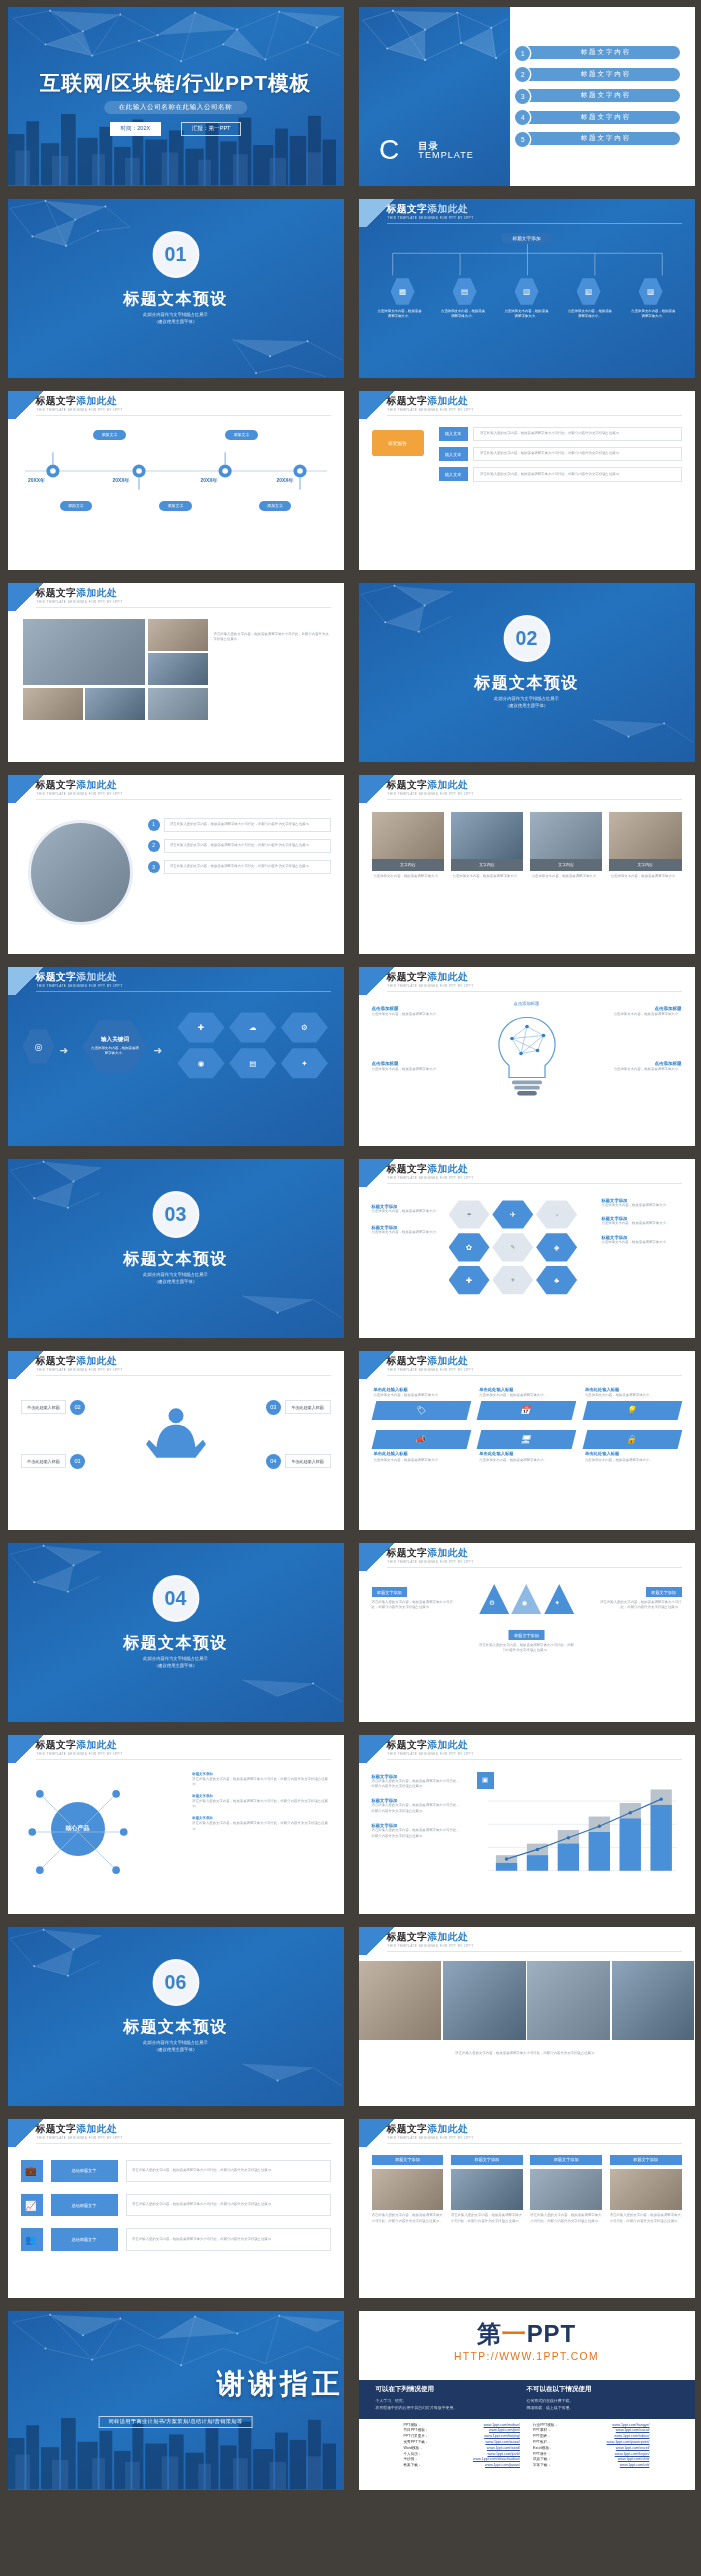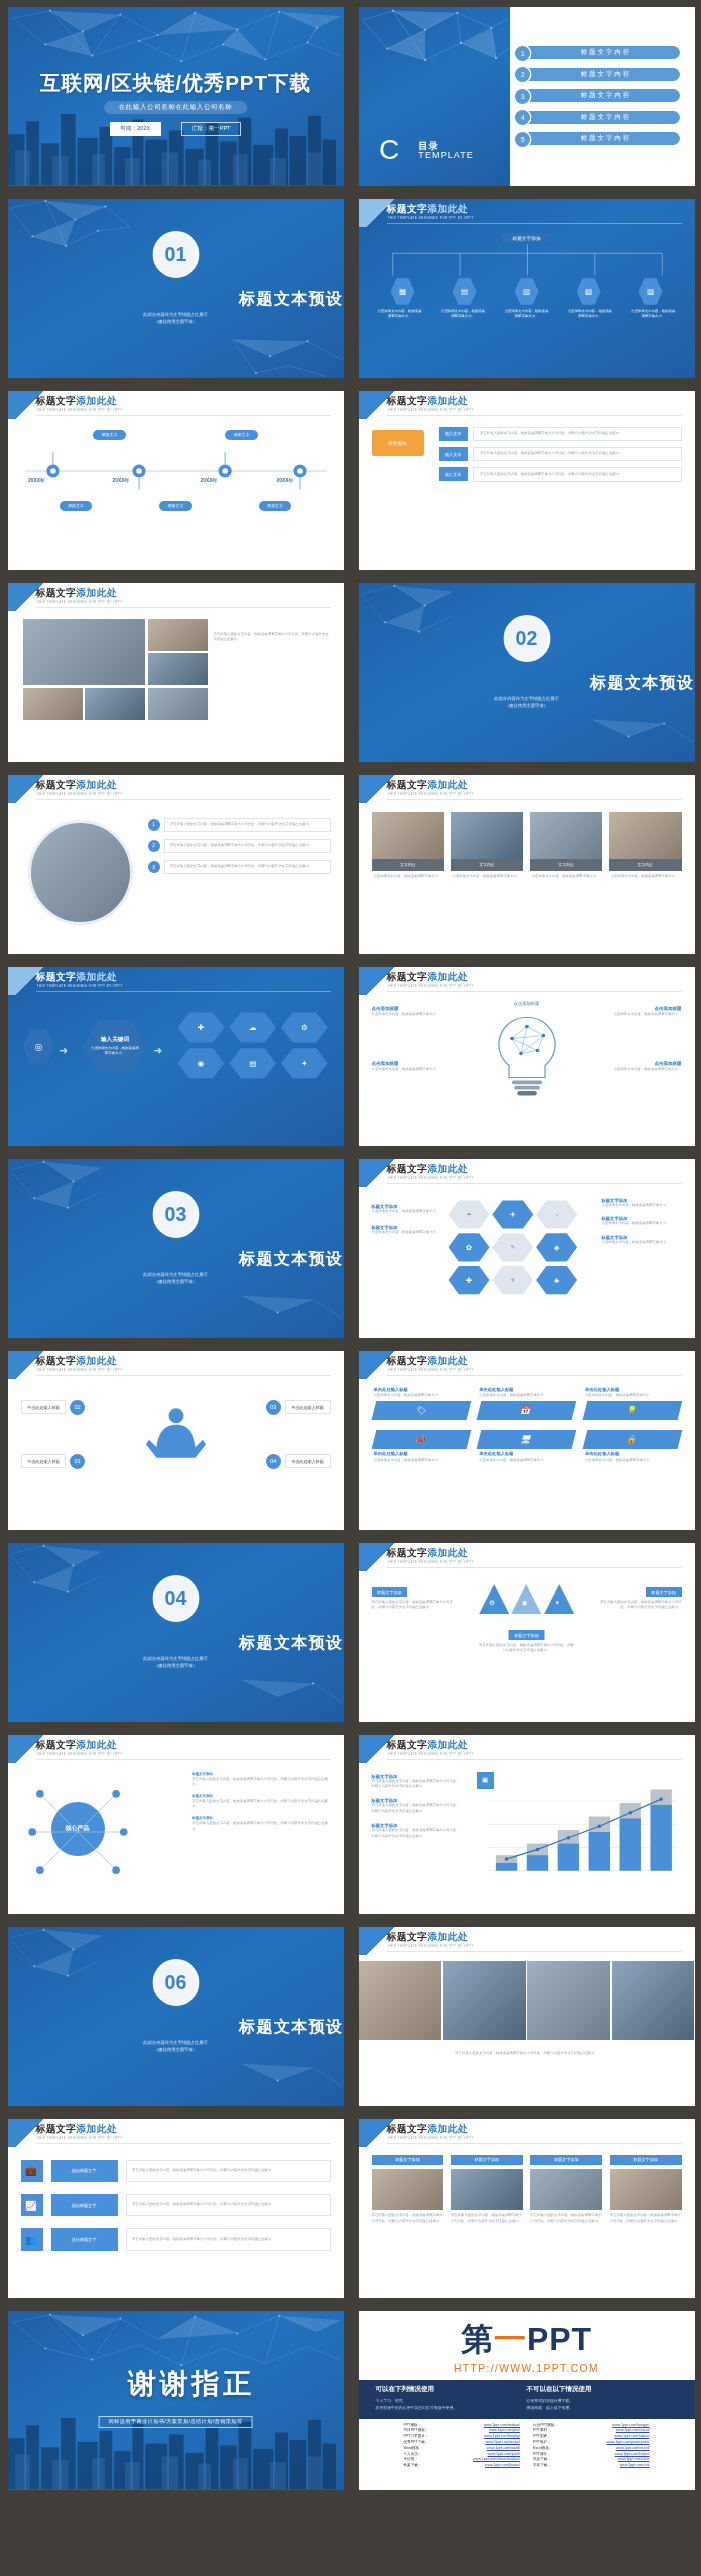--- a/index.html
+++ b/index.html
@@ -81,52 +81,52 @@
     padding-left:9.4px;
   }
   
   .sec-circle {
     position:absolute; left:50%; transform:translateX(-50%); top:32px;
     width:47px; height:47px; border-radius:50%; background:#f1f5f9;
     border:3.7px solid rgba(255,255,255,.35);
     display:flex; align-items:center; justify-content:center;
     color:#3a83c8; font-size:19.6px; font-weight:bold;
   }
-  .sec-title { position:absolute; left:0; right:0; top:90px; text-align:right;
+  .sec-title { position:absolute; left:0; right:0; top:90px; text-align:center;
                color:#fff; font-size:16px; font-weight:bold; letter-spacing:1.4px; }
   .sec-sub { position:absolute; left:0; right:0; top:112px; text-align:center;
              color:rgba(255,255,255,.85); font-size:4.3px; line-height:1.7; }
   .tiny { font-size:3.4px; line-height:1.55; color:#8d969e; }
   .tiny-w { font-size:3.4px; line-height:1.55; color:#fff; }
   .card { border:0.9px solid #dfe4e9; background:#fff; }
   .hex {
     clip-path:polygon(25% 3%,75% 3%,100% 50%,75% 97%,25% 97%,0 50%);
     background:#4a90d9; display:flex; align-items:center; justify-content:center;
     color:#fff; font-size:7.5px;
   }
   .photo { background:linear-gradient(135deg,#9fb0c0,#6d7f8f); }
   .photo2 { background:linear-gradient(135deg,#c2b4a4,#8a7d6e); }
   .photo3 { background:linear-gradient(135deg,#8fa5bb,#4e6478); }
   
   .last { background:#fff; }
   .brand { position:absolute; left:0; right:0; top:7.5px; text-align:center; }
-  .brand .big { font-size:32px; font-weight:bold; color:#1f3864; letter-spacing:0.9px; }
+  .brand .big { font-size:24px; font-weight:bold; color:#1f3864; letter-spacing:0.9px; }
   .brand .big .o { color:#e8731a; }
   .brand .url { font-size:10.3px; color:#e8731a; letter-spacing:1.4px; margin-top:0.9px; }
   .useband { position:absolute; left:0; right:0; top:69px; height:39px; background:#1f3864; padding:5.6px 17px; }
   .useband .col { width:50%; float:left; }
   .useband h4 { color:#fff; font-size:6.5px; margin-bottom:2.8px; }
   .useband li { color:#cdd6e6; font-size:3.9px; list-style:none; line-height:1.9; }
   .links { position:absolute; left:0; right:0; top:112px; padding:0 45px; display:flex; gap:13px; font-size:3.6px; }
   .links .col { flex:1; }
   .links .row { display:flex; justify-content:space-between; line-height:1.62; }
   .links .k { color:#333; }
   .links .v { color:#2a4fa8; text-decoration:underline; }
   
-  .thx { position:absolute; left:0; right:0; top:54px; text-align:center; color:#fff;
+  .thx { position:absolute; left:0; right:0; top:54px; text-align:right; color:#fff;
          font-size:28px; font-weight:bold; letter-spacing:3.7px; text-shadow:0 1.9px 3.7px rgba(0,0,0,.28);padding-left:32px; }
   .thx-sub { position:absolute; left:50%; transform:translateX(-50%); top:105px;
              border:0.9px solid rgba(255,255,255,.7); padding:1.9px 9.4px; color:#fff; font-size:5.2px; letter-spacing:0.4px; }
 </style>
 </head>
 <body>
 
 <div class="grid">
 
   <div class="cell">
@@ -190,21 +190,21 @@
             <rect x="48" y="58" width="18" height="32"></rect>
           <rect x="92" y="56" width="14" height="34"></rect>
             <rect x="128" y="60" width="16" height="30"></rect>
           <rect x="168" y="54" width="18" height="36"></rect>
             <rect x="208" y="62" width="14" height="28"></rect>
           <rect x="246" y="56" width="16" height="34"></rect>
             <rect x="286" y="60" width="18" height="30"></rect>
           <rect x="326" y="54" width="16" height="36"></rect>
         </g>
       </svg>
-      <div class="cov-title">互联网/区块链/优秀PPT下载</div>
+      <div class="cov-title">互联网/区块链/行业PPT模板</div>
       <div class="cov-pill">在此输入公司名称在此输入公司名称</div>
       <div class="cov-meta">
         <span class="solid">时间：202X</span>
         <span>汇报：第一PPT</span>
       </div>
     </div>
   </div>
 
   <div class="cell">
     <div class="slide">

